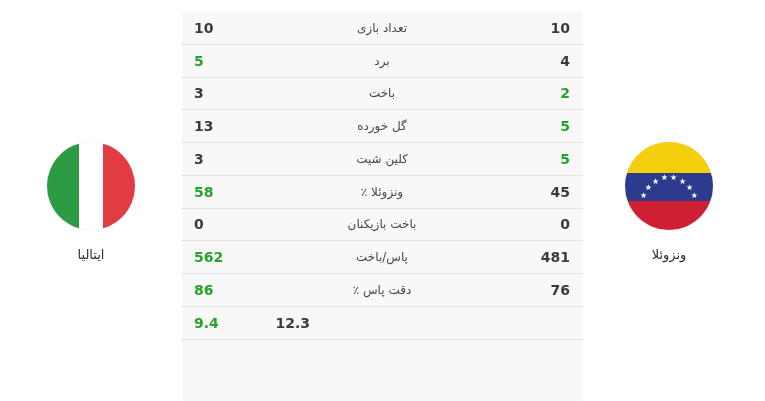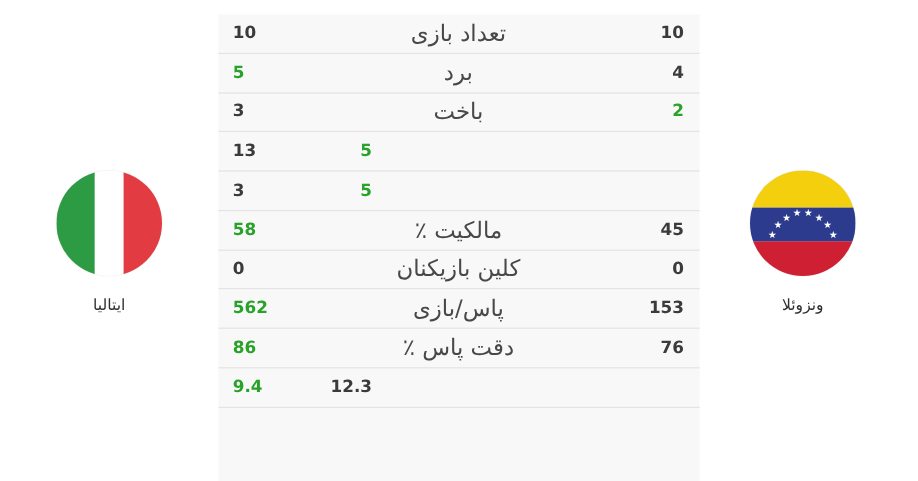--- a/index.html
+++ b/index.html
@@ -54,21 +54,21 @@
   }
   .val{
     width:58px;font-size:14px;font-weight:700;color:#3b3b3b;
     direction:ltr;
   }
   .val-left{text-align:left;}
   .val-right{text-align:right;}
   .val.better{color:var(--better,#28a228);}
   .stat-label{
     flex:1;text-align:center;direction:rtl;
-    font-size:19px;color:#484848;
+    font-size:12px;color:#484848;
   }
 </style>
 </head>
 <body>
 
 <div class="stage">
 
   <div class="team team-left">
     <div class="flag flag-italy">
       <span class="st-green"></span>
@@ -93,44 +93,46 @@
 
   <div class="stat-row">
     <span class="val val-left">3</span>
     <span class="stat-label">باخت</span>
     <span class="val val-right better">2</span>
   </div>
 
 
   <div class="stat-row">
     <span class="val val-left">13</span>
+    <span class="stat-label">گل خورده</span>
     <span class="val val-right better">5</span>
   </div>
 
   <div class="stat-row">
     <span class="val val-left">3</span>
+    <span class="stat-label">کلین شیت</span>
     <span class="val val-right better">5</span>
   </div>
 
   <div class="stat-row">
     <span class="val val-left better">58</span>
-    <span class="stat-label">مالکیت ٪</span>
+    <span class="stat-label">ونزوئلا ٪</span>
     <span class="val val-right">45</span>
   </div>
 
   <div class="stat-row">
     <span class="val val-left">0</span>
-    <span class="stat-label">کلین بازیکنان</span>
+    <span class="stat-label">باخت بازیکنان</span>
     <span class="val val-right">0</span>
   </div>
 
   <div class="stat-row">
     <span class="val val-left better">562</span>
-    <span class="stat-label">پاس/بازی</span>
-    <span class="val val-right">153</span>
+    <span class="stat-label">پاس/باخت</span>
+    <span class="val val-right">481</span>
   </div>
 
   <div class="stat-row">
     <span class="val val-left better">86</span>
     <span class="stat-label">دقت پاس ٪</span>
     <span class="val val-right">76</span>
   </div>
 
 
   <div class="stat-row">

